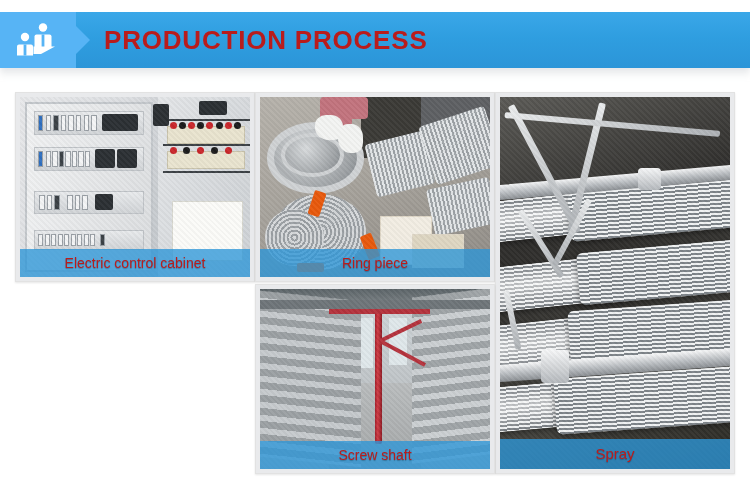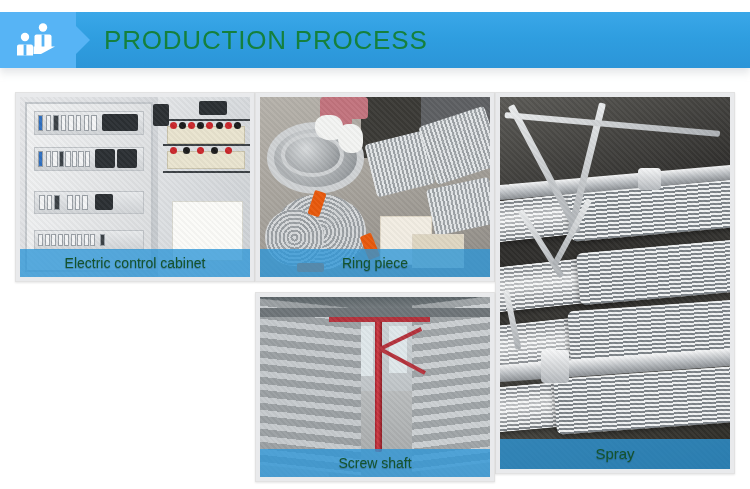--- a/index.html
+++ b/index.html
@@ -70,23 +70,23 @@
     height: 38px;
     z-index: 4;
   }
   .header-title {
     position: absolute;
     left: 104px;
     top: 0;
     height: 45px;
     line-height: 56px;
     font-size: 26px;
-    font-weight: normal;
+    font-weight: bold;
     letter-spacing: 0.8px;
-    color: #15803d;
+    color: #b91c1c;
     z-index: 4;
     white-space: nowrap;
   }
 
   
   .grid {
     position: absolute;
     left: 15px;
     top: 92px;
     width: 720px;
@@ -97,21 +97,21 @@
     overflow: hidden;
     background: #e9eaec;
     border: 1px solid #e2e2e2;
     box-sizing: border-box;
     box-shadow: 0 1px 2px rgba(0,0,0,0.10);
   }
   .panel-p1 { left: 0;   top: 0;   width: 240px; height: 190px; }
   .panel-p2 { left: 240px; top: 0; width: 240px; height: 190px; }
   .panel-p3 { left: 480px; top: 0; width: 240px; height: 382px; }
   .panel-p4 { left: 0;   top: 192px; width: 240px; height: 190px; }
-  .panel-p5 { left: 240px; top: 200px; width: 240px; height: 190px; }
+  .panel-p5 { left: 240px; top: 192px; width: 240px; height: 190px; }
 
   .panel-inner {
     position: absolute;
     left: 4px; top: 4px; right: 4px; bottom: 4px;
     overflow: hidden;
     background: #cfd3d6;
   }
   .photo {
     position: absolute;
     left: 0; top: 0; right: 0; bottom: 0;
@@ -119,21 +119,21 @@
   }
 
   .caption {
     position: absolute;
     left: 0;
     bottom: 0;
     width: 100%;
     height: 28px;
     line-height: 28px;
     text-align: center;
-    color: #14532d;
+    color: #b91c1c;
     font-size: 14px;
     background: rgba(45,150,215,0.78);
     text-shadow: 0 1px 1px rgba(0,0,0,0.25);
     z-index: 20;
     box-sizing: border-box;
   }
   .caption-tall { height: 30px; line-height: 30px; font-size: 15px; }
 
   
   .layer { position: absolute; }

